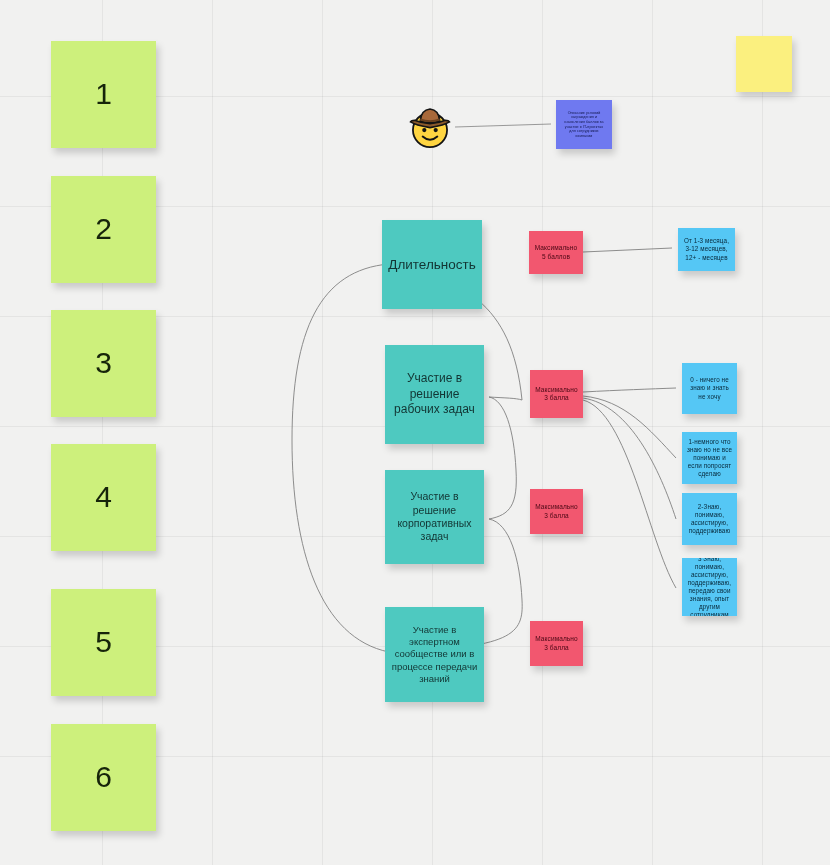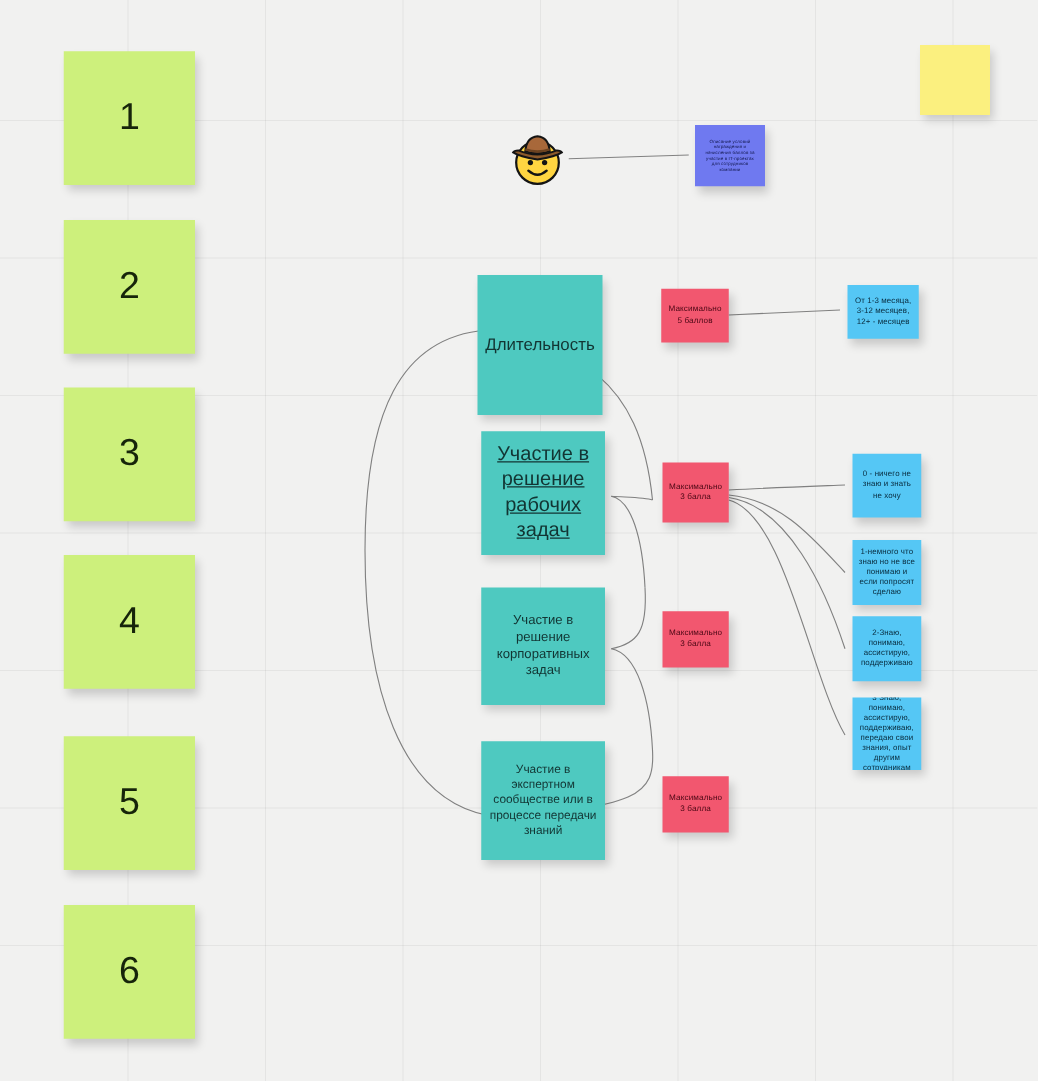--- a/index.html
+++ b/index.html
@@ -69,21 +69,21 @@
     letter-spacing: .1px;
   }
   .note-periwinkle {
     background: #6f79f0;
     color: #10164a;
     font-size: 3.6px;
     letter-spacing: .1px;
     padding: 6px 7px;
   }
   .t-lg { font-size: 13.5px; }
-  .t-md { font-size: 16px; text-decoration: underline; }
+  .t-md { font-size: 12px; }
   .t-sm { font-size: 10.5px; }
   .t-xs { font-size: 9.5px; }
   .emoji {
     position: absolute;
     font-size: 46px;
     line-height: 1;
     user-select: none;
   }
   .emoji svg { display: block; }
 </style>
@@ -149,30 +149,30 @@
       <circle cx="25" cy="37" r="2.6" fill="#141414"></circle>
       <circle cx="39" cy="37" r="2.6" fill="#141414"></circle>
       <path d="M23 45 Q32 53 41 45" stroke="#141414" stroke-width="2.4" fill="none" stroke-linecap="round"></path>
     </svg>
   </div>
 
   <div class="note note-periwinkle" style="left:556px; top:100px; width:56px; height:49px;">
     <span>Описание условий награждения и начисления баллов за участие в IT-проектах для сотрудников компании</span>
   </div>
 
-  <div class="note note-teal t-lg" style="left:382px; top:220px; width:100px; height:112px;">
+  <div class="note note-teal t-lg" style="left:382px; top:220px; width:100px; height:89px;">
     <span>Длительность</span>
   </div>
   <div class="note note-teal t-md" style="left:385px; top:345px; width:99px; height:99px;">
     <span>Участие в решение рабочих задач</span>
   </div>
   <div class="note note-teal t-sm" style="left:385px; top:470px; width:99px; height:94px;text-align:center;">
     <span>Участие в решение корпоративных задач</span>
   </div>
-  <div class="note note-teal t-xs" style="left:385px; top:593px; width:99px; height:95px;">
+  <div class="note note-teal t-xs" style="left:385px; top:607px; width:99px; height:95px;">
     <span>Участие в экспертном сообществе или в процессе передачи знаний</span>
   </div>
 
   <div class="note note-pink" style="left:529px; top:231px; width:54px; height:43px;">
     <span>Максимально 5 баллов</span>
   </div>
   <div class="note note-pink" style="left:530px; top:370px; width:53px; height:48px;">
     <span>Максимально 3 балла</span>
   </div>
   <div class="note note-pink" style="left:530px; top:489px; width:53px; height:45px;">

